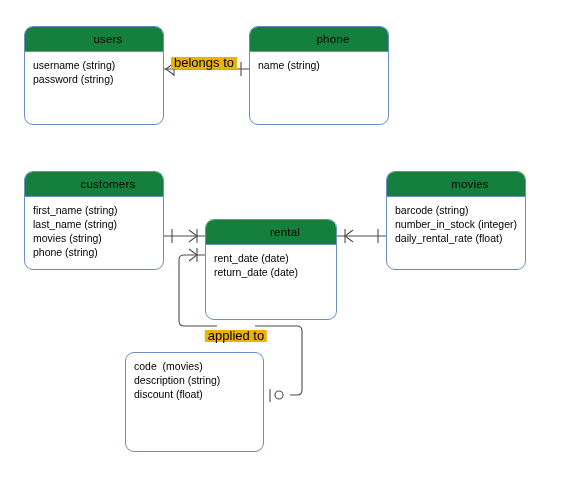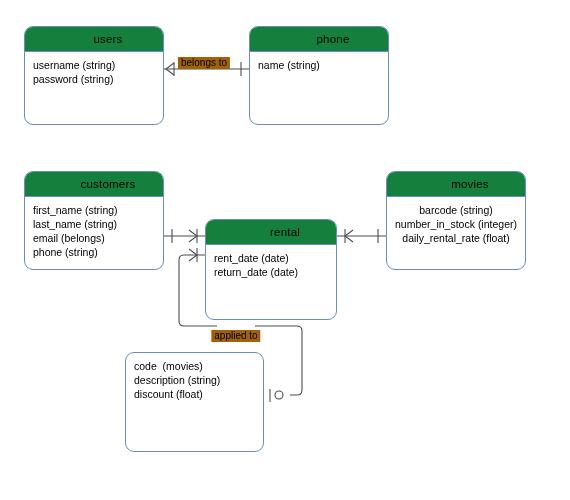--- a/index.html
+++ b/index.html
@@ -46,23 +46,23 @@
     padding: 6px 8px 0 8px;
   }
   .attr {
     font-size: 10.5px;
     line-height: 14px;
     color: #000;
     white-space: pre;
   }
   .edge-label {
     position: absolute;
-    font-size: 10px;
+    font-size: 13px;
     color: #000;
-    background: #a16207;
+    background: #eab308;
     padding: 0 3px;
     line-height: 12px;
     white-space: nowrap;
   }
   svg#links {
     position: absolute;
     left: 0; top: 0;
     width: 570px;
     height: 500px;
     pointer-events: none;
@@ -96,34 +96,34 @@
     <div class="entity-body">
       <div class="attr">name (string)</div>
     </div>
   </div>
 
   <div class="entity" style="left: 24px; top: 171px; width: 140px; height: 99px;">
     <div class="entity-header">customers</div>
     <div class="entity-body">
       <div class="attr">first_name (string)</div>
       <div class="attr">last_name (string)</div>
-      <div class="attr">email (belongs)</div>
+      <div class="attr">movies (string)</div>
       <div class="attr">phone (string)</div>
     </div>
   </div>
 
   <div class="entity" style="left: 205px; top: 171px; width: 132px; height: 101px; margin-top: 48px;">
     <div class="entity-header">rental</div>
     <div class="entity-body">
       <div class="attr">rent_date (date)</div>
       <div class="attr">return_date (date)</div>
     </div>
   </div>
 
-  <div class="entity" style="left: 386px; top: 171px; width: 140px; height: 99px; text-align: center;">
+  <div class="entity" style="left: 386px; top: 171px; width: 140px; height: 99px;">
     <div class="entity-header">movies</div>
     <div class="entity-body">
       <div class="attr">barcode (string)</div>
       <div class="attr">number_in_stock (integer)</div>
       <div class="attr">daily_rental_rate (float)</div>
     </div>
   </div>
 
   <div class="entity" style="left: 125px; top: 352px; width: 139px; height: 100px;">
     <div class="entity-body">

